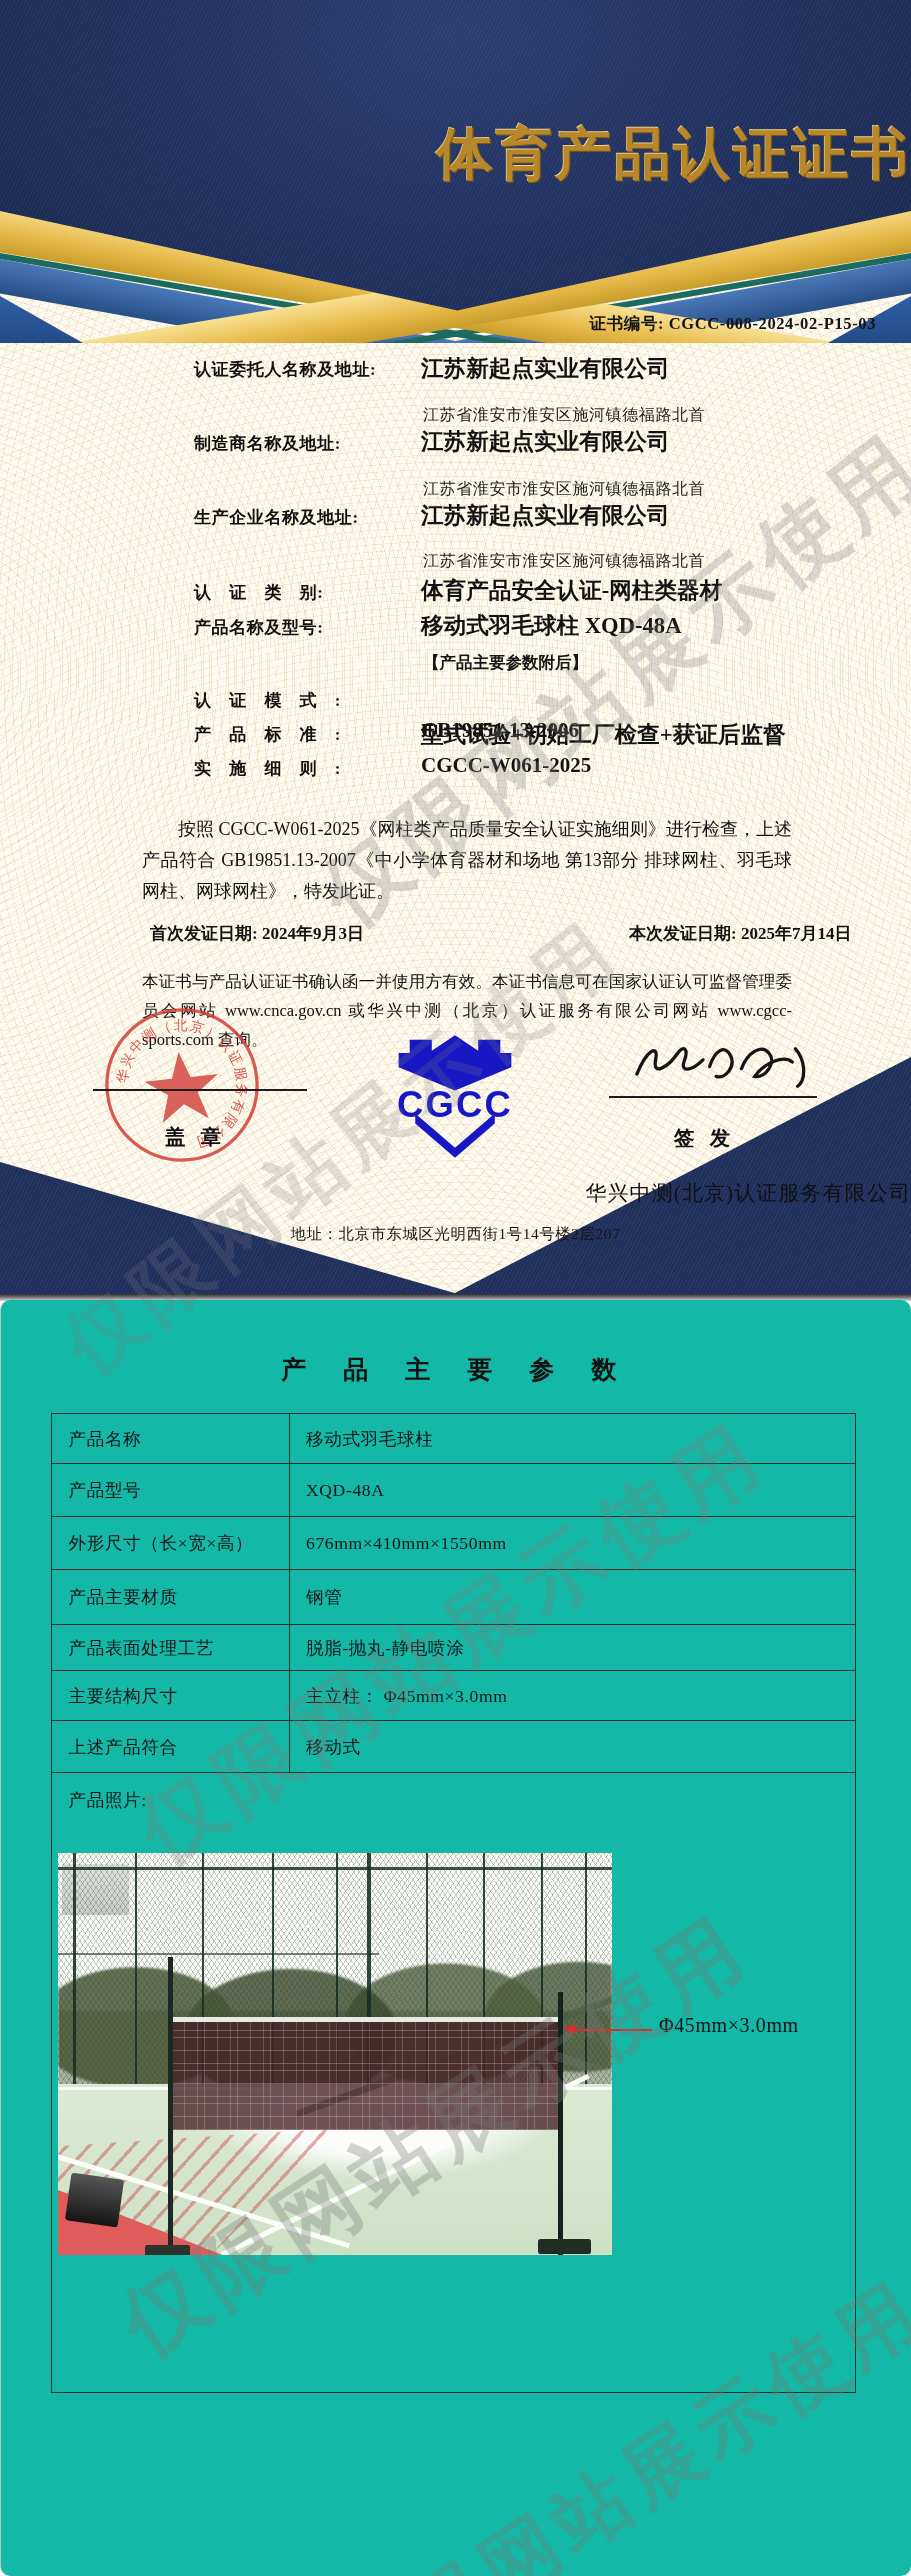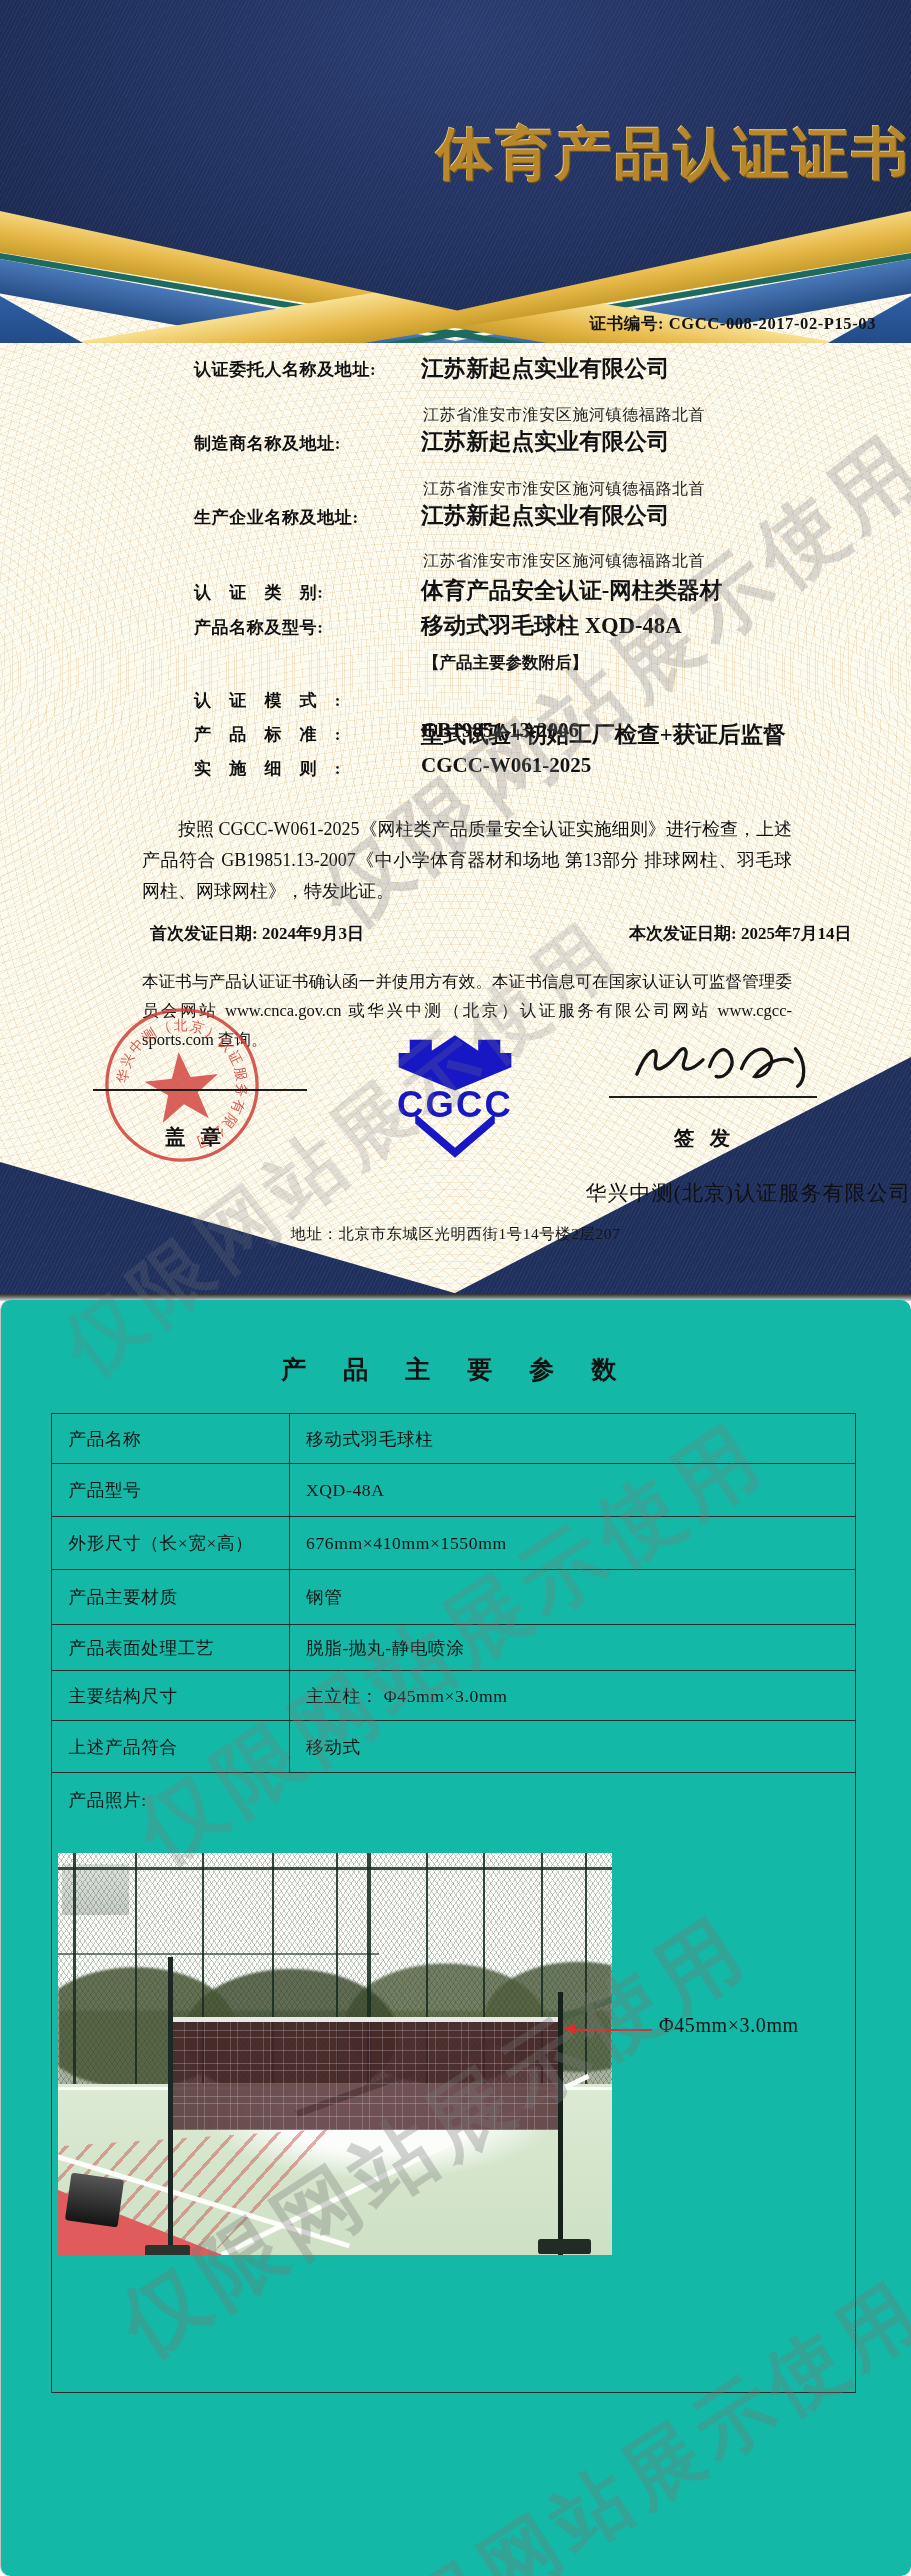--- a/index.html
+++ b/index.html
@@ -151,21 +151,21 @@
       <div class="band gold-l"></div>
       <div class="band gold-r"></div>
       <div class="navy"></div>
       <div class="corner-b corner-bl"></div>
       <div class="corner-b corner-br"></div>
       <div class="cert-title">体育产品认证证书</div>
     </div>
 
     <div class="certno">
       <span>证书编号:</span>
-      <span>CGCC-008-2017-02-P15-03</span>
+      <span>CGCC-008-2024-02-P15-03</span>
     </div>
 
     <div class="lbl" style="top:358px">认证委托人名称及地址:</div>
     <div class="val" style="top:353px">江苏新起点实业有限公司</div>
     <div class="sub" style="top:405px">江苏省淮安市淮安区施河镇德福路北首</div>
 
     <div class="lbl" style="top:432px">制造商名称及地址:</div>
     <div class="val" style="top:426px">江苏新起点实业有限公司</div>
     <div class="sub" style="top:479px">江苏省淮安市淮安区施河镇德福路北首</div>
 

